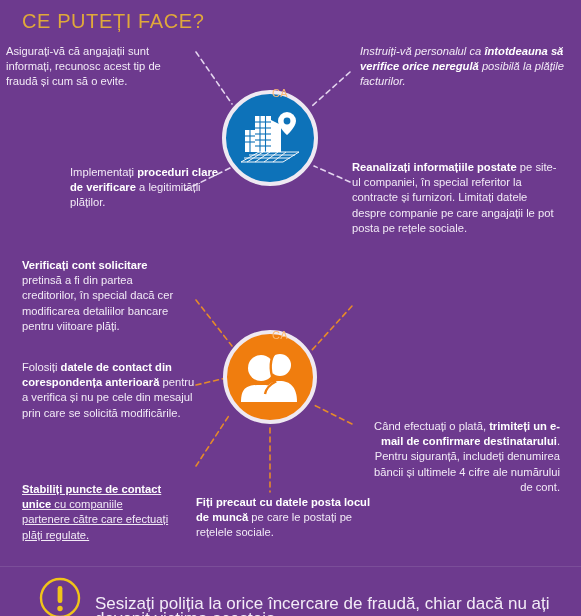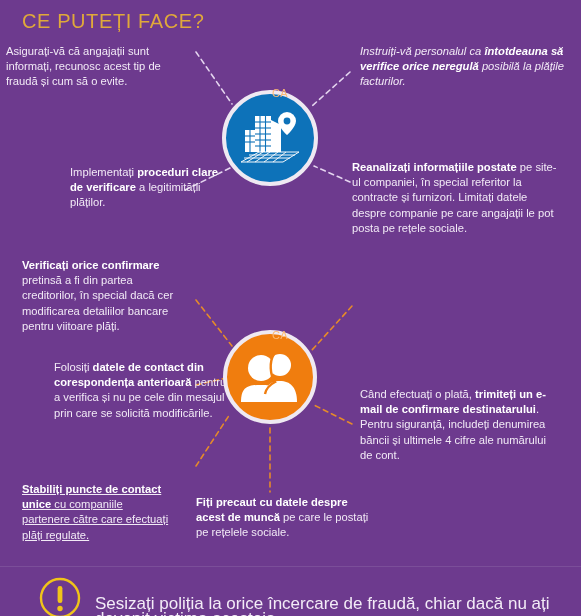--- a/index.html
+++ b/index.html
@@ -64,25 +64,25 @@
     font-weight:400;
   }
   .blk b{font-weight:700;color:#ffffff;}
 
   #t-org-1{left:6px;top:44px;width:160px;}
   #t-org-2{left:22px;top:165px;width:150px;margin-left:48px;}
   #t-org-3{left:360px;top:44px;width:210px;font-style:italic;}
   #t-org-4{left:352px;top:160px;width:210px;}
 
   #t-ang-1{left:22px;top:258px;width:165px;}
-  #t-ang-2{left:22px;top:360px;width:175px;margin-left:32px;}
+  #t-ang-2{left:22px;top:360px;width:175px;}
   #t-ang-3{left:22px;top:482px;width:150px;text-decoration:underline;}
   #t-ang-4{left:196px;top:495px;width:180px;}
   #t-ang-5{left:360px;top:277px;width:205px;}
-  #t-ang-6{left:360px;top:387px;width:200px;}
+  #t-ang-6{left:360px;top:419px;width:200px;text-align:right;}
 
   
   #banner{
     position:absolute;left:0;top:566px;width:581px;height:50px;
     z-index:7;
     border-top:1px solid rgba(255,255,255,0.10);
     background:#6d3a8e;
   }
   #warn-icon{
     position:absolute;left:38px;top:576px;
@@ -180,24 +180,24 @@
 
       <path d="M35 2 C30 10 31 23 36 30 C30 33 27 37 26 42" fill="none" stroke="#f07d0e" stroke-width="2.4"></path>
     </svg>
   </div>
 
   <div class="blk" id="t-org-1">Asigurați-vă că angajații sunt informați, recunosc acest tip de fraudă și cum să o evite.</div>
   <div class="blk" id="t-org-2">Implementați <b>proceduri clare de verificare</b> a legitimității plăților.</div>
   <div class="blk" id="t-org-3">Instruiți-vă personalul ca <b>întotdeauna să verifice orice neregulă</b> posibilă la plățile facturilor.</div>
   <div class="blk" id="t-org-4"><b>Reanalizați informațiile postate</b> pe site-ul companiei, în special referitor la contracte și furnizori. Limitați datele despre companie pe care angajații le pot posta pe rețele sociale.</div>
 
-  <div class="blk" id="t-ang-1"><b>Verificați orice confirmare</b> pretinsă a fi din partea creditorilor, în special dacă cer modificarea detaliilor bancare pentru viitoare plăți.</div>
+  <div class="blk" id="t-ang-1"><b>Verificați cont solicitare</b> pretinsă a fi din partea creditorilor, în special dacă cer modificarea detaliilor bancare pentru viitoare plăți.</div>
   <div class="blk" id="t-ang-2">Folosiți <b>datele de contact din corespondența anterioară</b> pentru a verifica și nu pe cele din mesajul prin care se solicită modificările.</div>
   <div class="blk" id="t-ang-3"><b>Stabiliți puncte de contact unice</b> cu companiile partenere către care efectuați plăți regulate.</div>
-  <div class="blk" id="t-ang-4"><b>Fiți precaut cu datele despre acest de muncă</b> pe care le postați pe rețelele sociale.</div>
+  <div class="blk" id="t-ang-4"><b>Fiți precaut cu datele posta locul de muncă</b> pe care le postați pe rețelele sociale.</div>
   <div class="blk" id="t-ang-6">Când efectuați o plată, <b>trimiteți un e-mail de confirmare destinatarului</b>. Pentru siguranță, includeți denumirea băncii și ultimele 4 cifre ale numărului de cont.</div>
 
   <div id="banner"></div>
   <svg id="warn-icon" viewBox="0 0 44 44">
     <circle cx="22" cy="22" r="19" fill="none" stroke="#f0c419" stroke-width="2.4"></circle>
     <rect x="19.6" y="10" width="4.8" height="17" rx="2.2" fill="#f0c419"></rect>
     <circle cx="22" cy="32.5" r="2.7" fill="#f0c419"></circle>
   </svg>
   <div id="banner-text">Sesizați poliția la orice încercare de fraudă, chiar dacă nu ați devenit victima acesteia.</div>
 

